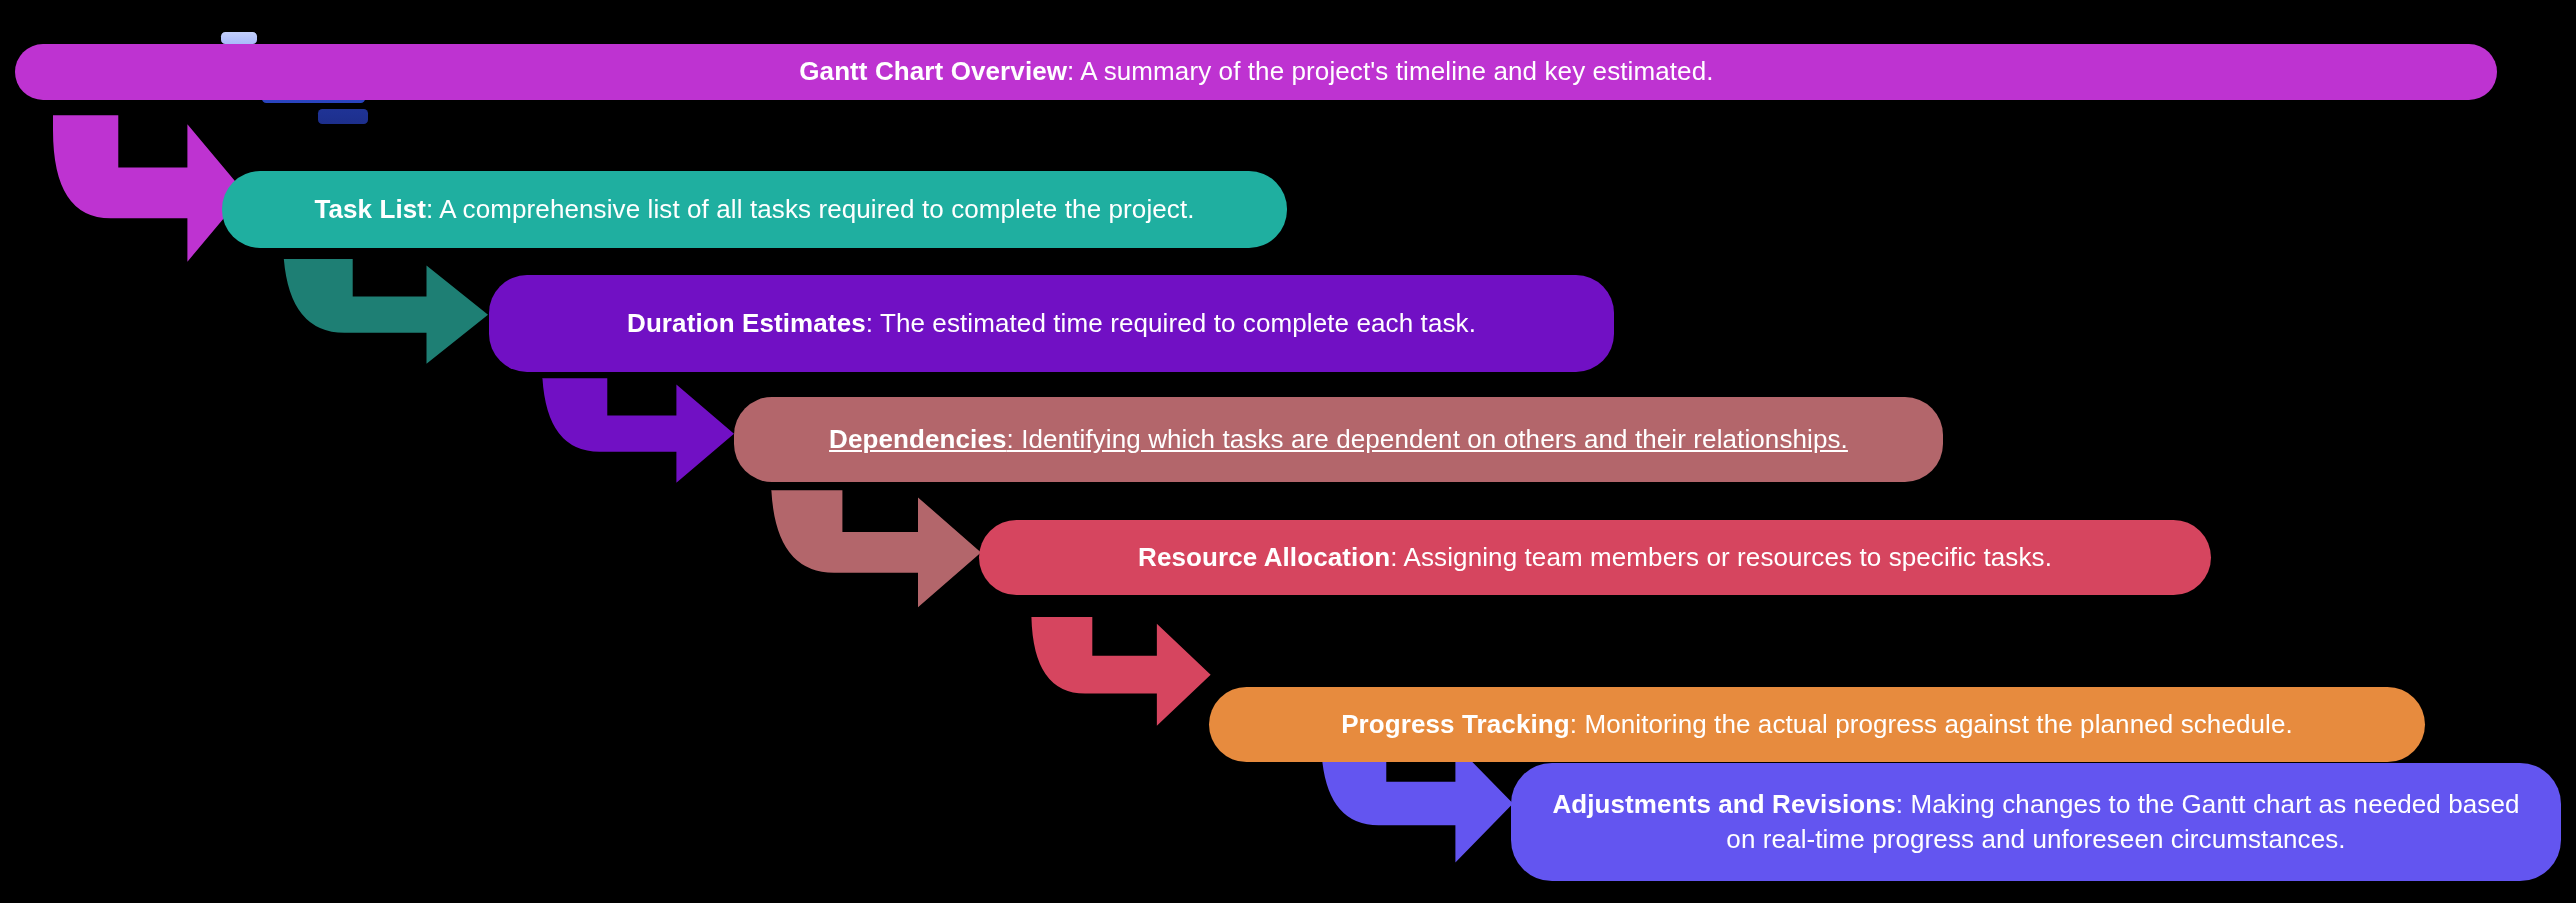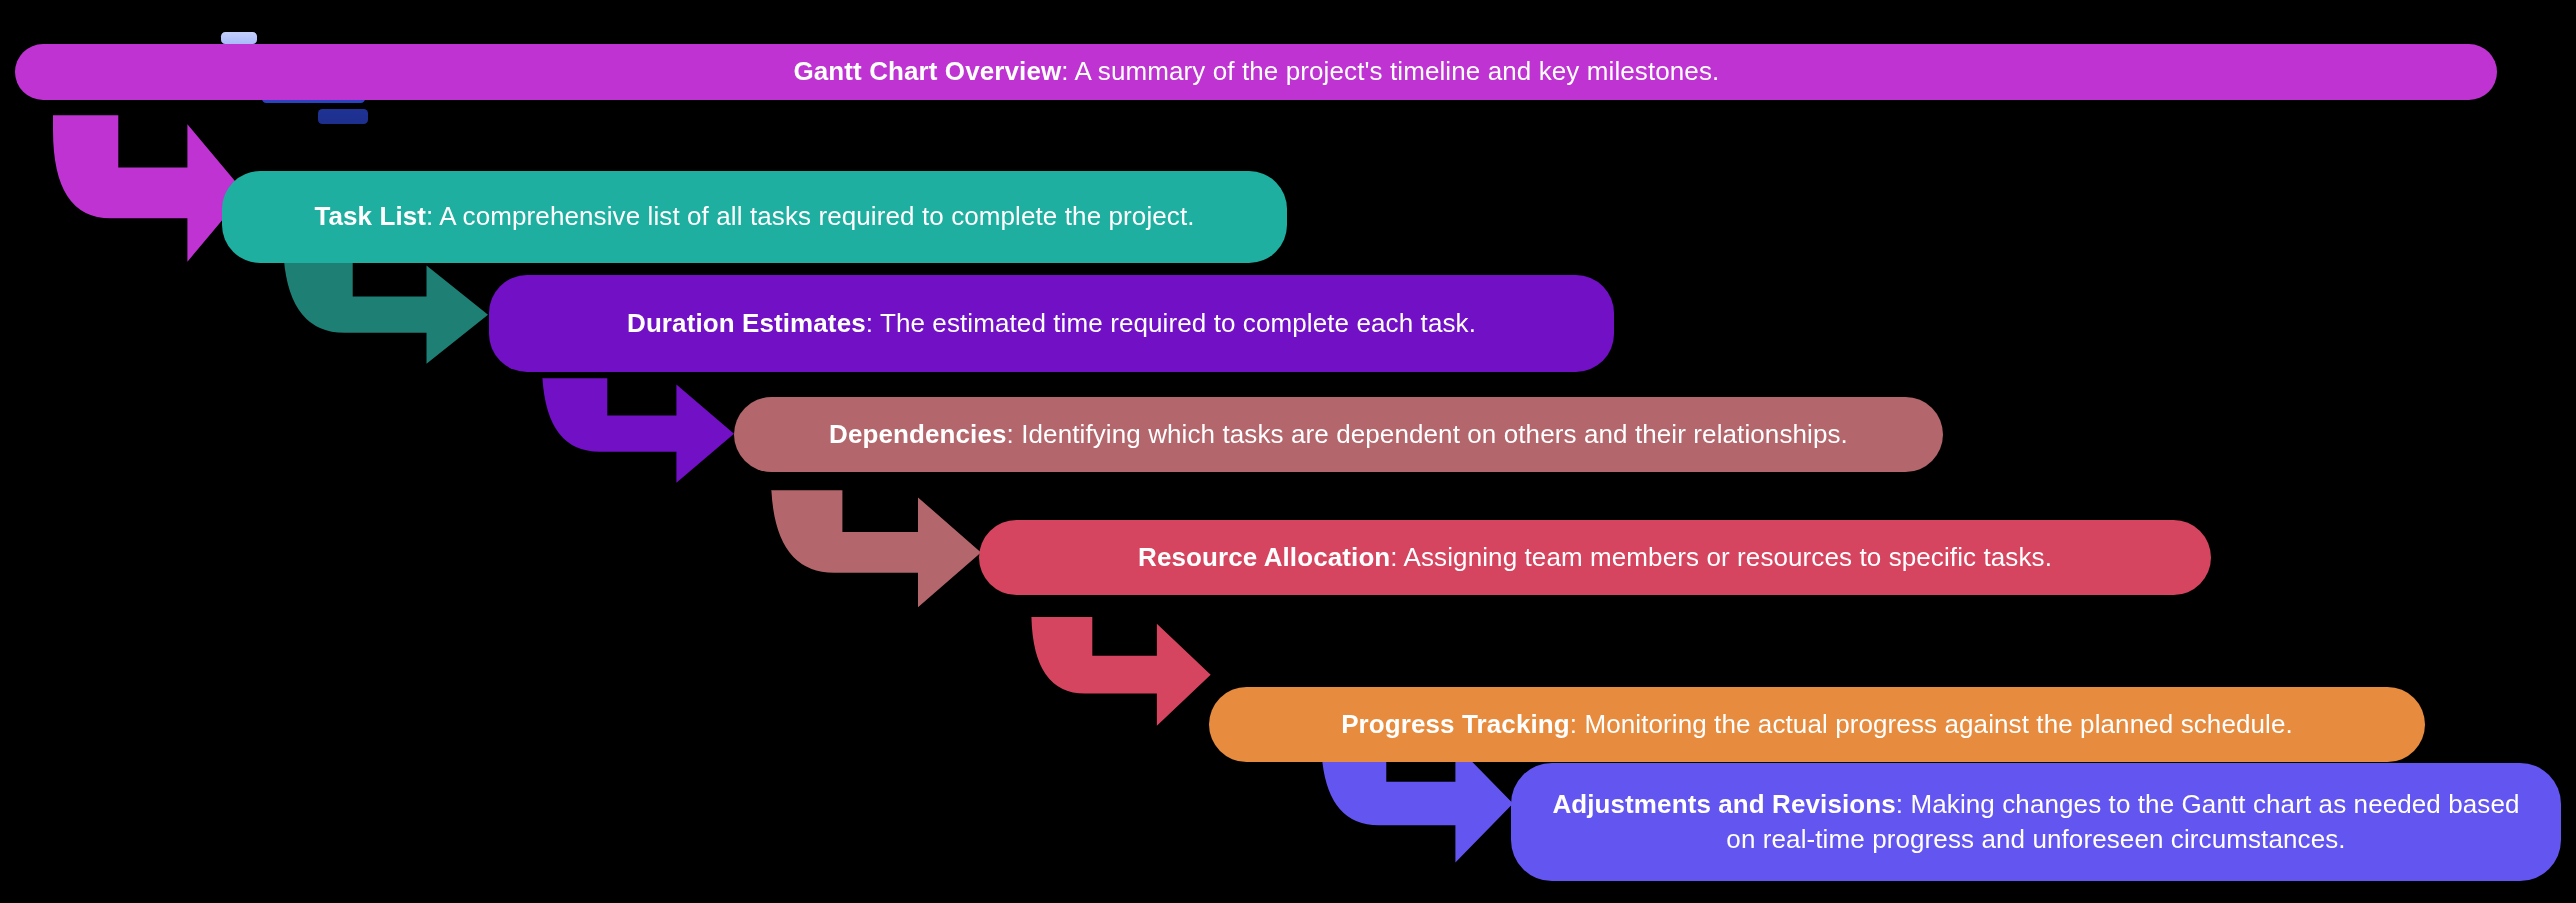--- a/index.html
+++ b/index.html
@@ -96,29 +96,29 @@
       </div>
       <div class="arrow" style="left: 1321px; top: 737px; width: 192px; height: 128px;">
         <svg width="192" height="128" viewBox="0 0 225 150">
           <path d="M 0 0 L 76.5 0 L 76.5 52.5 Q 76.5 52.5 126 52.5 L 157.5 52.5 L 157.5 9 L 225 78 L 157.5 147 L 157.5 103.5 L 67.5 103.5 Q 0 103.5 0 0 Z" fill="#6355F0" stroke-linejoin="round"></path>
         </svg>
       </div>
     </div>
 
   <div id="bars-layer">
       <div class="bar" style="left: 15.4px; top: 44px; width: 2482px; height: 56px; background: rgb(190, 51, 209); border-radius: 28px;">
-        <span><span class="lead">Gantt Chart Overview</span><span>: A summary of the project's timeline and key milestones.</span></span>
+        <span><span class="lead">Gantt Chart Overview</span><span>: A summary of the project's timeline and key estimated.</span></span>
       </div>
-      <div class="bar" style="left: 222px; top: 171px; width: 1065px; height: 92px; background: rgb(31, 175, 160); border-radius: 38px;">
+      <div class="bar" style="left: 222px; top: 171px; width: 1065px; height: 77px; background: rgb(31, 175, 160); border-radius: 38px;">
         <span><span class="lead">Task List</span><span>: A comprehensive list of all tasks required to complete the project.</span></span>
       </div>
       <div class="bar" style="left: 489px; top: 275px; width: 1125px; height: 97px; background: rgb(113, 16, 196); border-radius: 38px;">
         <span><span class="lead">Duration Estimates</span><span>: The estimated time required to complete each task.</span></span>
       </div>
-      <div class="bar" style="left: 734px; top: 397px; width: 1209px; height: 75px; background: rgb(179, 102, 107); border-radius: 38px;">
+      <div class="bar" style="left: 734px; top: 397px; width: 1209px; height: 85px; background: rgb(179, 102, 107); border-radius: 38px; text-decoration: underline;">
         <span><span class="lead">Dependencies</span><span>: Identifying which tasks are dependent on others and their relationships.</span></span>
       </div>
       <div class="bar" style="left: 979px; top: 520px; width: 1232px; height: 75px; background: rgb(214, 69, 95); border-radius: 38px; align-items: center;">
         <span><span class="lead">Resource Allocation</span><span>: Assigning team members or resources to specific tasks.</span></span>
       </div>
       <div class="bar" style="left: 1209px; top: 643px; width: 1216px; height: 75px; background: rgb(231, 139, 62); border-radius: 38px; margin-top: 44px;">
         <span><span class="lead">Progress Tracking</span><span>: Monitoring the actual progress against the planned schedule.</span></span>
       </div>
       <div class="bar wrap" style="left: 1511px; top: 763px; width: 1050px; height: 118px; background: rgb(99, 85, 240); border-radius: 41px;">
         <span><span class="lead">Adjustments and Revisions</span><span>: Making changes to the Gantt chart as needed based on real-time progress and unforeseen circumstances.</span></span>

